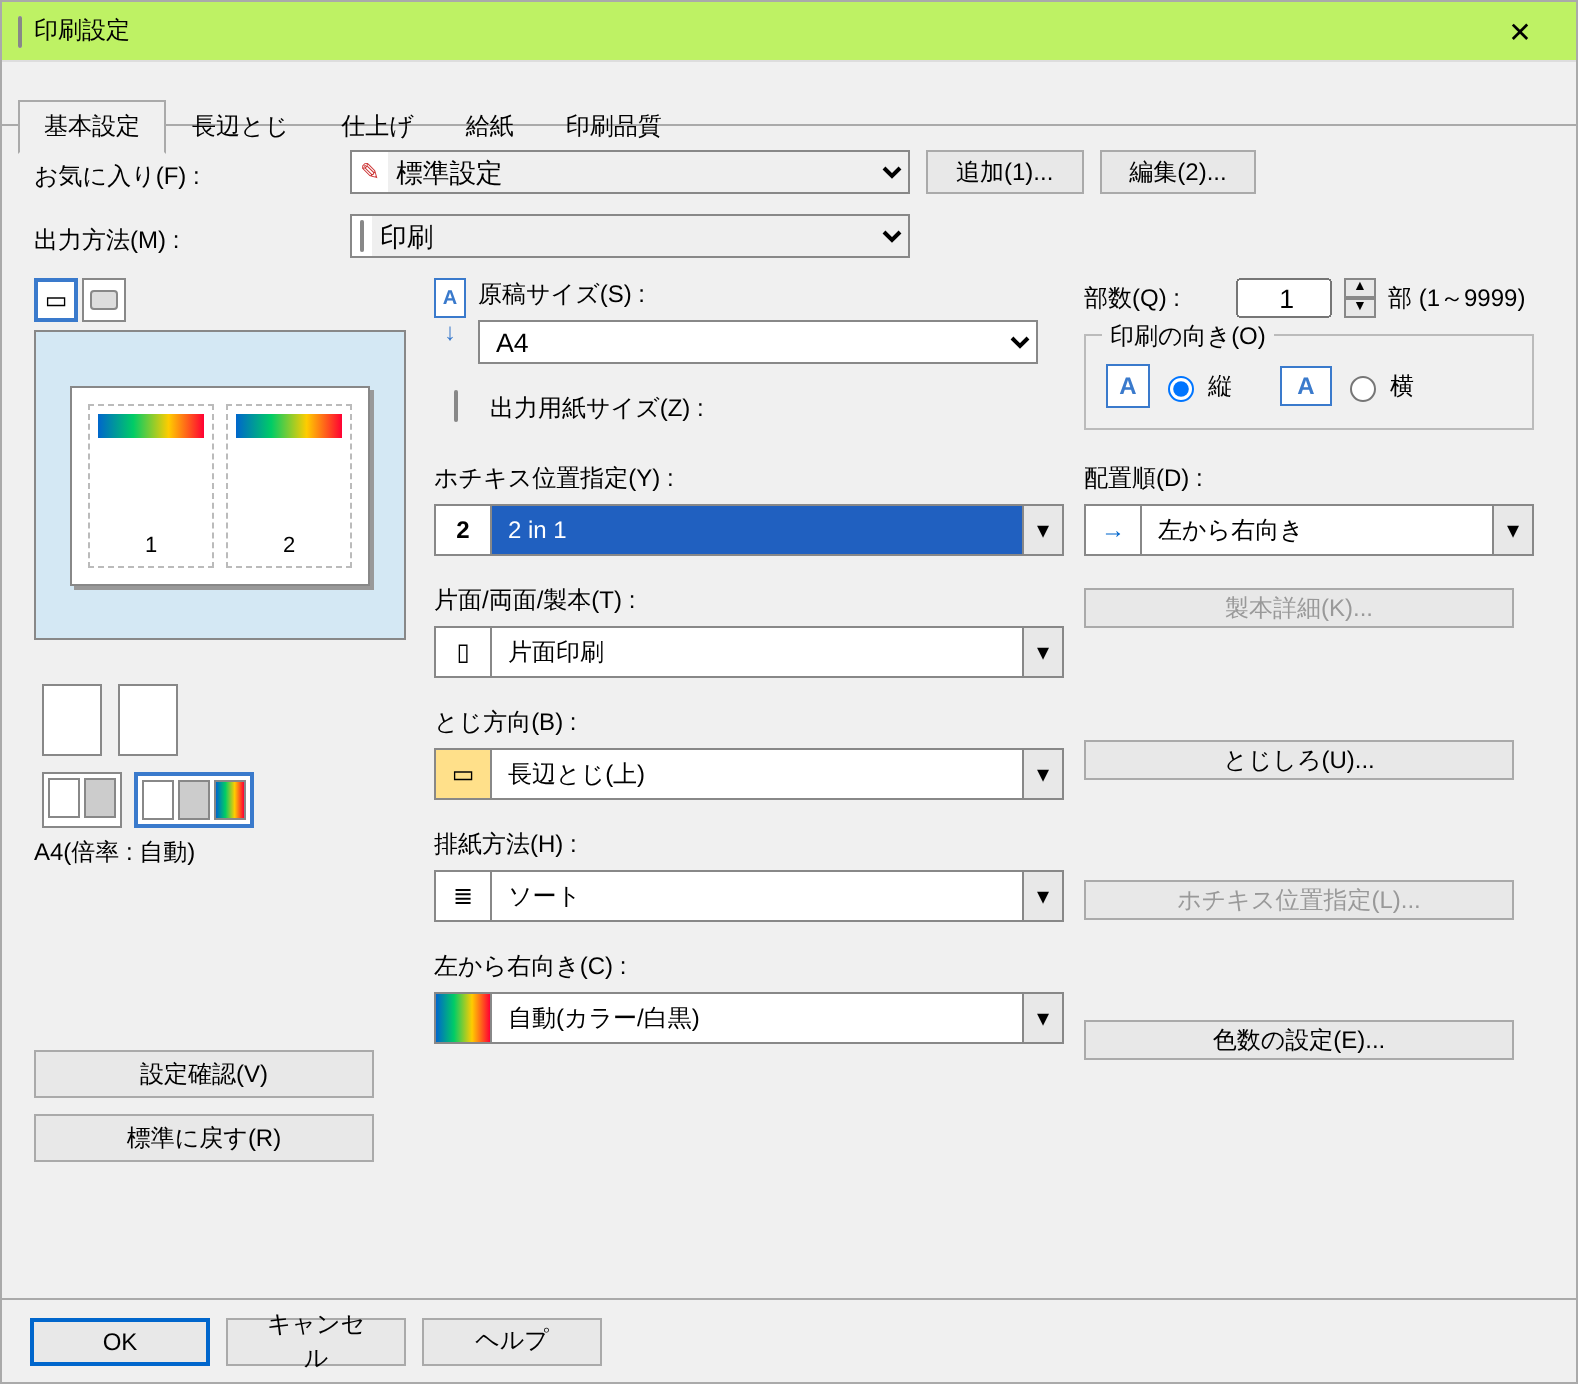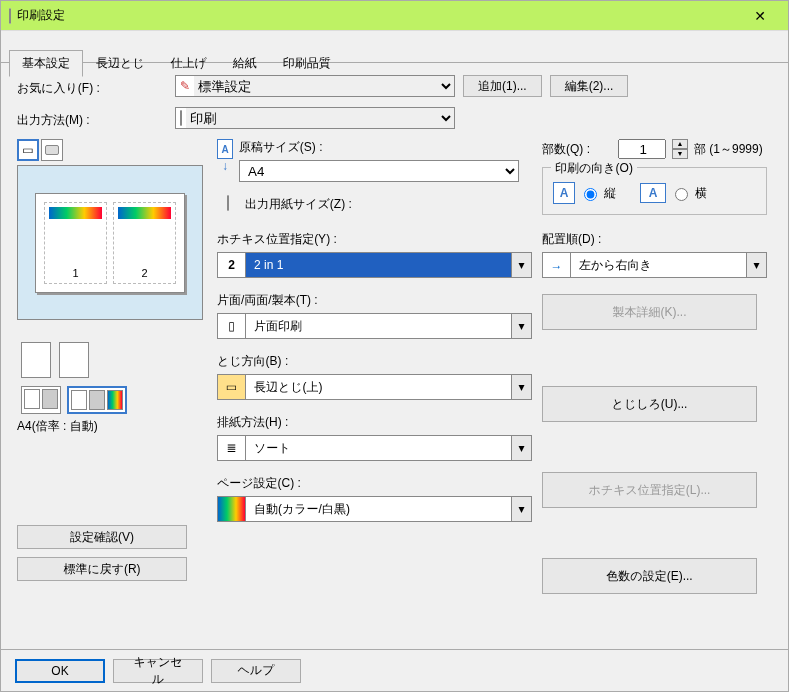--- a/index.html
+++ b/index.html
@@ -61,21 +61,21 @@
     padding: 0 14px;
     background: #e8e8e8;
     border: 1px solid #aaa;
     cursor: pointer;
     display: inline-flex;
     align-items: center;
     justify-content: center;
     font-size: 12px;
     font-family: inherit;
   }
-  .btn.wide { width: 215px; height: 36px; }
+  .btn.wide { width: 215px; height: 20px; }
   .btn.disabled { color: #999; cursor: default; }
   .body-cols { display: flex; gap: 10px; }
   .col-preview { width: 190px; }
   .col-middle { width: 315px; }
   .col-right { width: 225px; }
   .preview-frame {
     width: 186px; height: 155px;
     background: #d4e8f4;
     border: 1px solid #888;
     display: flex; align-items: center; justify-content: center;
@@ -294,21 +294,21 @@
         <div class="field-block">
           <div class="label-sm">排紙方法(H) :</div>
           <div class="custom-select" style="background:#fff;">
             <div class="cs-icon">≣</div>
             <div class="cs-text">ソート</div>
             <div class="cs-arrow">▾</div>
           </div>
         </div>
 
         <div class="field-block">
-          <div class="label-sm">ページ設定(C) :</div>
+          <div class="label-sm">左から右向き(C) :</div>
           <div class="custom-select" style="background:#fff;">
             <div class="cs-icon" style="background:linear-gradient(90deg,#06c,#0c6,#fc0,#f03);"></div>
             <div class="cs-text">自動(カラー/白黒)</div>
             <div class="cs-arrow">▾</div>
           </div>
         </div>
 
       </div>
 
       <div class="col-right">

